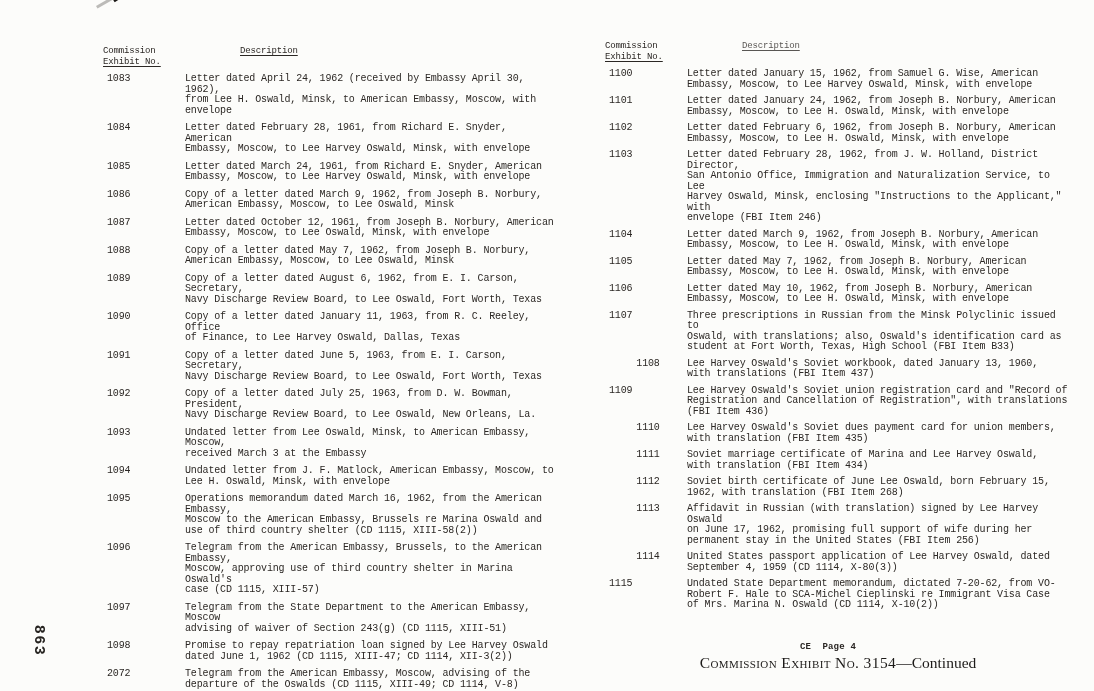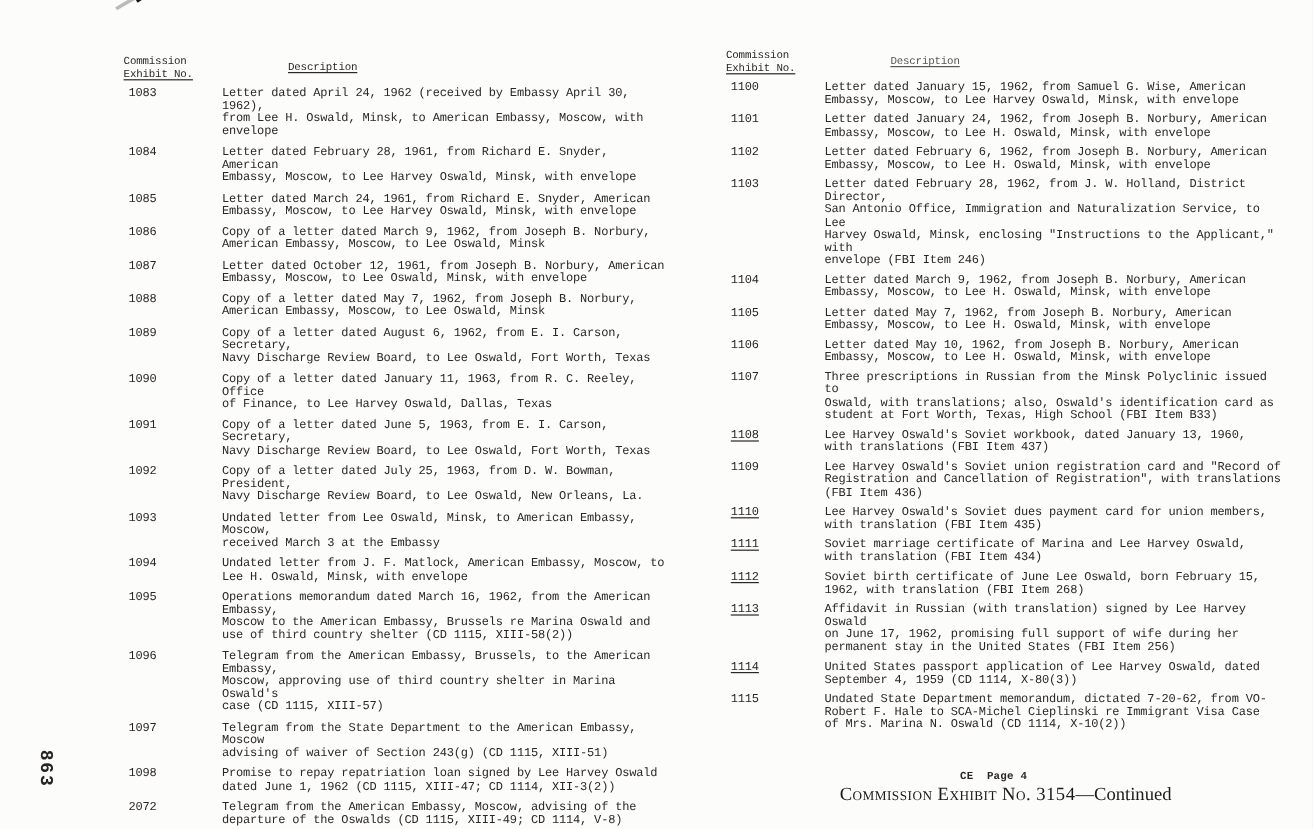--- a/index.html
+++ b/index.html
@@ -29,32 +29,32 @@
     transform: rotate(90deg);
     transform-origin: center;
     font-size: 15px; font-weight: 700; letter-spacing: 1.5px; color: #262320;
     text-align: center;
   }
 
   .col { position: absolute; }
   .col-left  { left: 103px; top: 46px; width: 456px; }
   .col-right { left: 605px; top: 41px; width: 466px; filter: blur(0.22px); }
 
-  .col-header { display: flex; margin-bottom: 7px; font-size: 9px; line-height: 10.5px; letter-spacing: -0.15px; align-items: center; }
+  .col-header { display: flex; margin-bottom: 7px; font-size: 9px; line-height: 10.5px; letter-spacing: -0.15px; }
   .hdr-no { width: 82px; }
   .hdr-no .u2 { text-decoration: underline; text-underline-offset: 1.5px; }
   .hdr-desc { margin-left: 55px; text-decoration: underline; text-underline-offset: 1.5px; }
   .hdr-desc.faded { filter: blur(0.55px); opacity: 0.78; }
 
   .entries { }
   .entry { display: flex; font-size: 10px; line-height: 10.5px; letter-spacing: -0.15px; }
   .col-left  .entry { margin-bottom: 7px; }
   .col-right .entry { margin-bottom: 6px; }
   .entry .no { width: 82px; padding-left: 4px; box-sizing: border-box; }
-  .entry .no.u { text-decoration: underline; text-underline-offset: 1.5px; }
+  .entry .no.u { text-underline-offset: 1.5px; text-align: center; }
   .entry .desc { flex: 1; min-width: 0; white-space: pre-line; }
 
   .ce-page {
     font-size: 9px; font-weight: 700; letter-spacing: 0.2px; white-space: pre;
     color: #2b2724;
   }
   .col-left  .ce-page { margin-top: 34px; margin-left: 150px; }
   .col-right .ce-page { margin-top: 31px; margin-left: 195px; }
 
   .caption {

